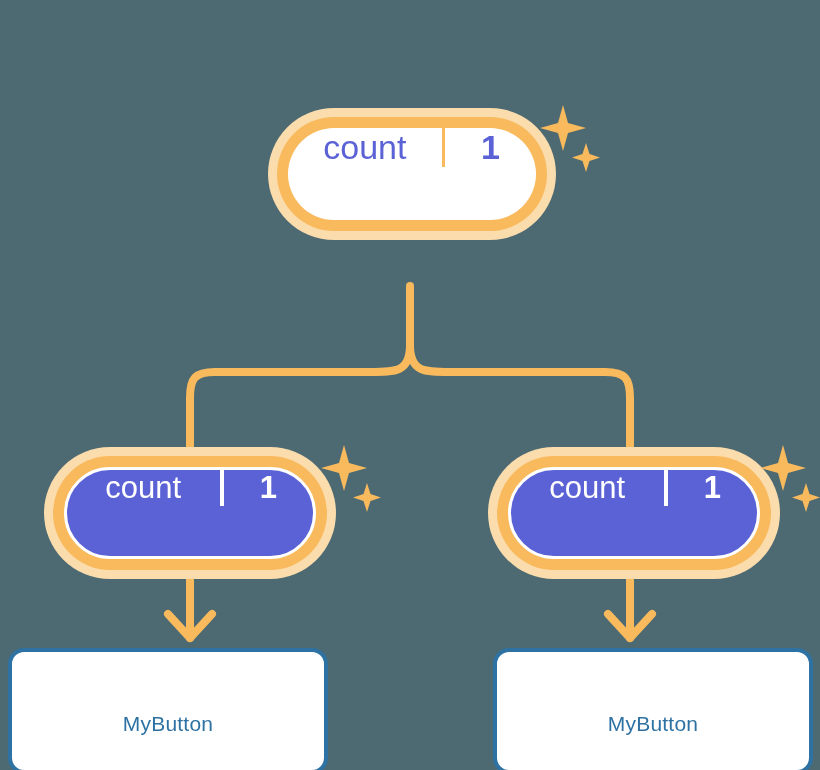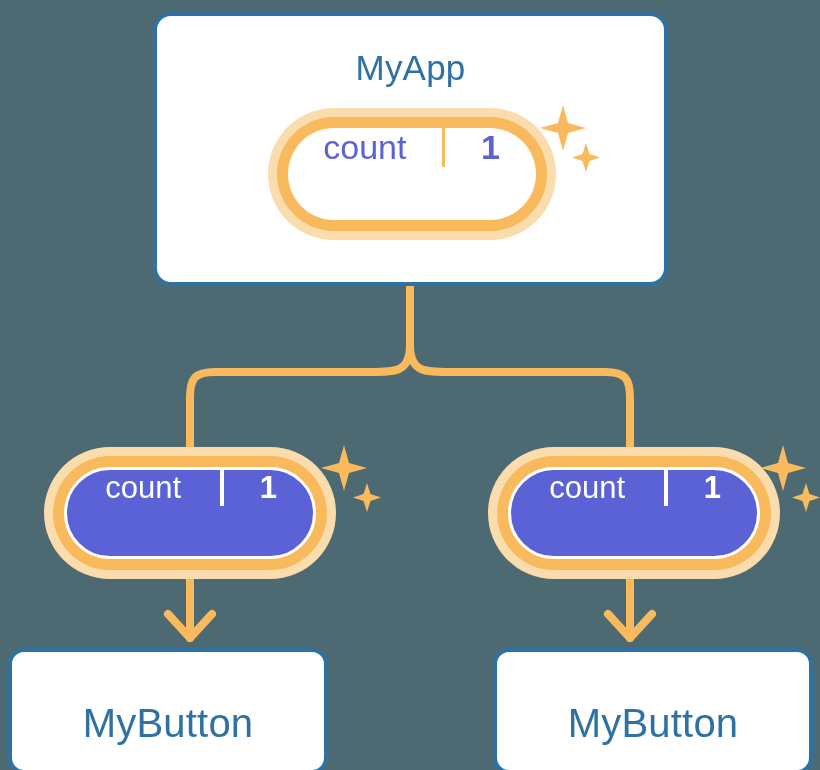--- a/index.html
+++ b/index.html
@@ -58,21 +58,21 @@
 
   .btn-card {
     width: 320px;
     height: 126px;
     border-radius: 16px;
     align-items: center;
     padding-top: 0;
   }
   #card-mybutton-left  { left: 8px;   top: 648px; }
   #card-mybutton-right { left: 493px; top: 648px; }
-  .btn-card .comp-title { font-size: 40px; margin-top: 24px; }
+  .btn-card .comp-title { font-size: 21px; margin-top: 24px; }
 
   
   .pill-wrap {
     position: absolute;
     display: flex;
     align-items: center;
     justify-content: center;
   }
   
   .pill-halo {
@@ -152,23 +152,20 @@
       <path d="M 190 579 L 190 638"></path>
       <path d="M 630 579 L 630 638"></path>
     </g>
 
     <g fill="none" stroke="#f9ba5e" stroke-width="8" stroke-linecap="round" stroke-linejoin="round">
       <path d="M 168 614 L 190 638 L 212 614"></path>
       <path d="M 608 614 L 630 638 L 652 614"></path>
     </g>
   </svg>
 
-  <div id="card-myapp" class="comp-card">
-    <div class="comp-title">MyApp</div>
-  </div>
 
   <div id="pill-myapp" class="pill-wrap pill-white">
     <div class="pill-halo"></div>
     <div class="pill-ring"></div>
     <div class="pill-body">
       <div class="pill-key">count</div>
       <div class="pill-val">1</div>
     </div>
   </div>
 

